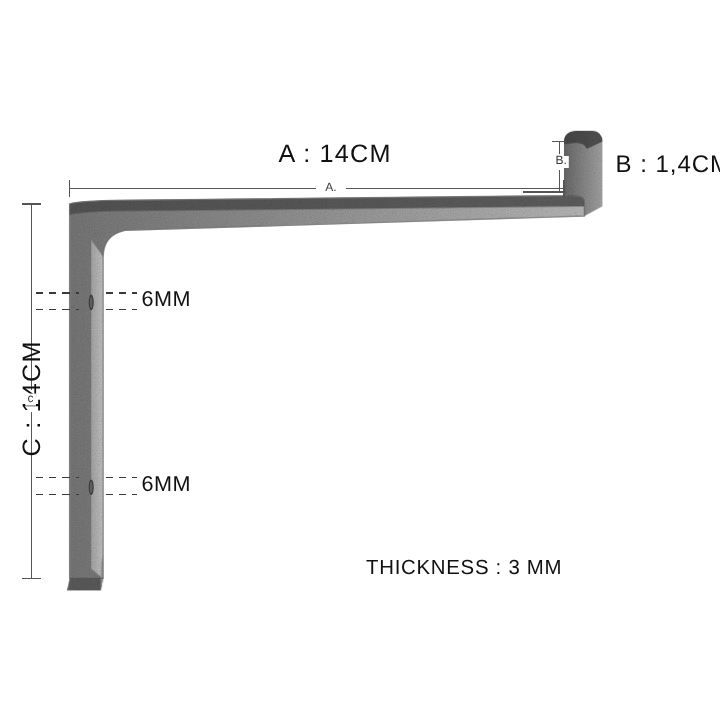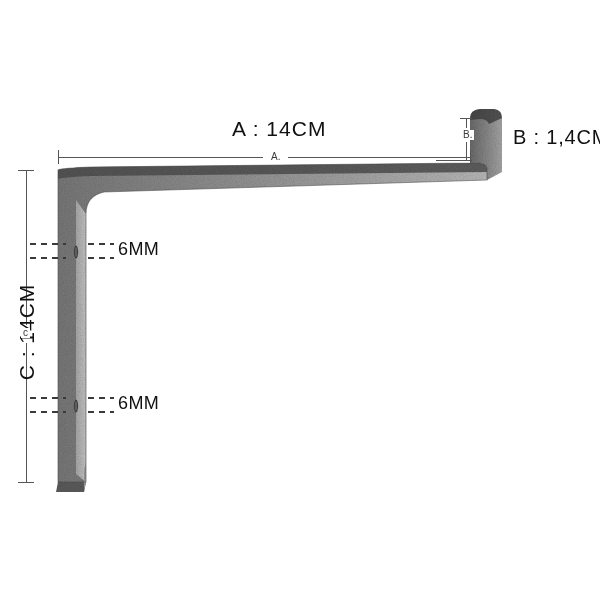--- a/index.html
+++ b/index.html
@@ -243,20 +243,21 @@
   <div class="dim-label" id="label-a">A : 14CM</div>
 
   <div class="dim-label" id="label-b">B : 1,4CM</div>
 
   <div class="dim-label" id="label-c">C : 14CM</div>
 
   <div class="dim-label" id="label-hole-top">6MM</div>
 
   <div class="dim-label" id="label-hole-bottom">6MM</div>
 
+  <div class="dim-label" id="label-thickness">THICKNESS : 3 MM</div>
 
   <div class="line-marker" id="marker-a">A.</div>
 
   <div class="line-marker" id="marker-b">B.</div>
 
   <div class="line-marker" id="marker-c">c</div>
 
 </div>
 
 </body></html>

